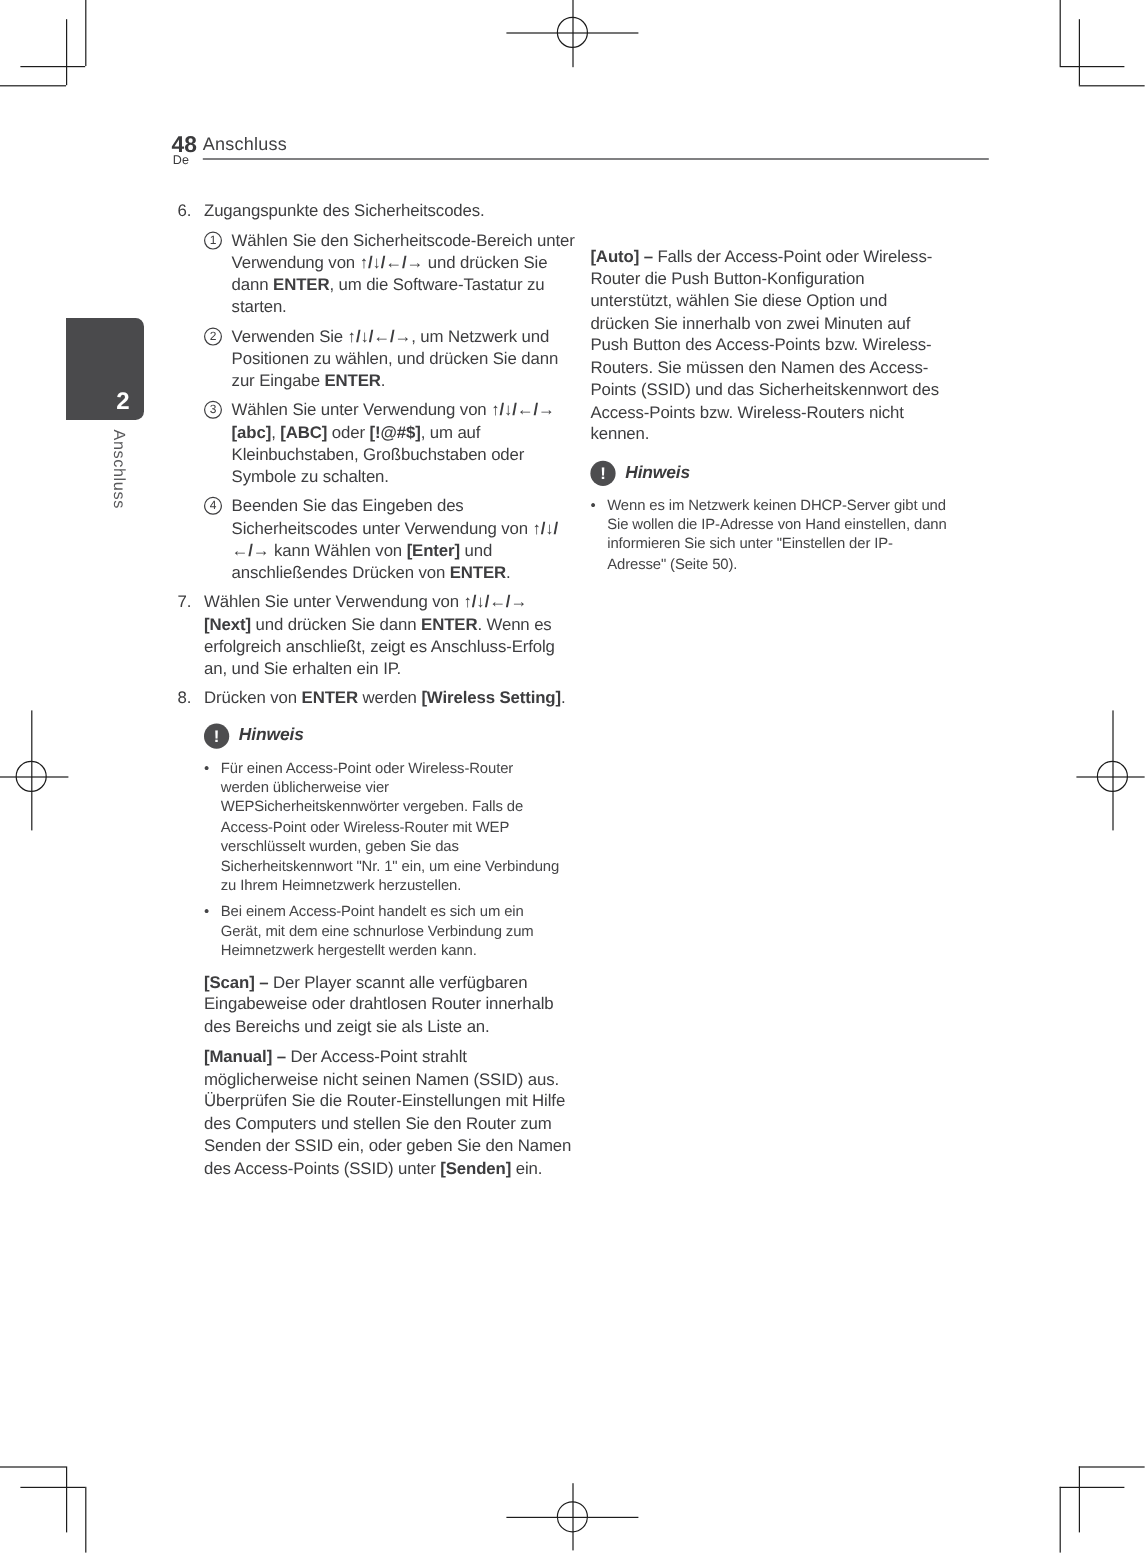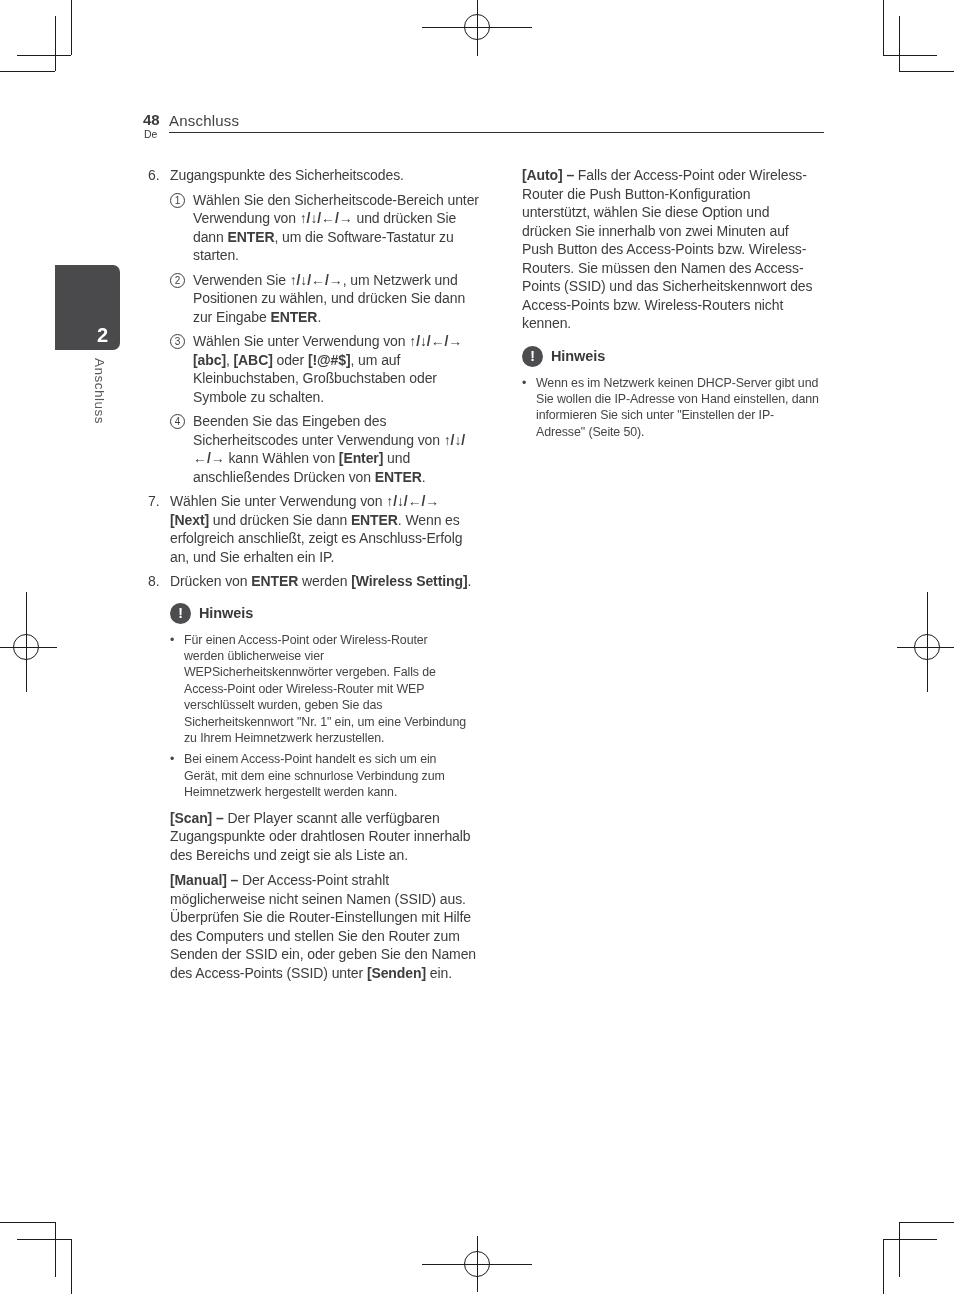--- a/index.html
+++ b/index.html
@@ -17,21 +17,21 @@
   .mark { position:absolute; background:#1c1c1c; }
   .mark.h { height:1px; }
   .mark.v { width:1px; }
   .regcircle {
     position:absolute; width:26px; height:26px;
     border:1px solid #1c1c1c; border-radius:50%;
     background:transparent;
   }
 
   
-  .pagenum { position:absolute; left:143px; top:111px; font-size:15px; font-weight:700; color:#3a3a3c; }
+  .pagenum { position:absolute; left:143px; top:111px; font-size:19px; font-weight:700; color:#3a3a3c; }
   .pagelang { position:absolute; left:144px; top:128px; font-size:10.5px; color:#3a3a3c; }
   .sectiontitle { position:absolute; left:169px; top:112px; font-size:15px; color:#414143; letter-spacing:0.2px; }
   .headrule { position:absolute; left:169px; top:132px; width:655px; height:1px; background:#2e2e30; }
 
   
   .chaptab {
     position:absolute; left:55px; top:265px; width:65px; height:85px;
     background:#4a4a4c; border-radius:0 7px 7px 0;
   }
   .chaptab .n {
@@ -40,21 +40,21 @@
   }
   .chaplabel {
     position:absolute; left:92px; top:358px; height:160px;
     writing-mode:vertical-rl; text-orientation:mixed;
     font-size:13.5px; color:#58585a; letter-spacing:0.5px;
   }
 
   
   .col { position:absolute; top:166px; font-size:14px; line-height:18.5px; letter-spacing:-0.1px; }
   .col-left  { left:148px; width:332px; }
-  .col-right { left:522px; width:296px; }
+  .col-right { left:492px; width:296px;margin-top:38px; }
 
   .li { display:flex; margin-bottom:6px; }
   .li .num { width:22px; flex:0 0 22px; }
   .li .litext { flex:1; }
 
   .sub { display:flex; margin-left:22px; margin-bottom:6px; }
   .sub .circ {
     flex:0 0 15px; width:15px; height:15px; margin-right:8px; margin-top:2px;
     border:1px solid #3d3d3f; border-radius:50%;
     font-size:10px; line-height:13px; text-align:center;
@@ -66,21 +66,21 @@
 
   .note { margin-top:12px; }
   .note.indent { margin-left:22px; }
   .note-h { display:flex; align-items:center; margin-bottom:8px; }
   .note-icon {
     width:21px; height:21px; border-radius:50%; background:#4d4d4f;
     color:#fff; font-weight:700; font-size:14px;
     display:flex; align-items:center; justify-content:center;
     margin-right:8px; flex:0 0 21px;
   }
-  .note-title { font-size:14.5px; font-weight:700; color:#3a3a3c; }
+  .note-title { font-size:14.5px; font-weight:700; color:#3a3a3c;font-style:italic; }
   .bullet { display:flex; font-size:12.4px; line-height:16.4px; margin-bottom:5px; color:#454547; width:298px; }
   .bullet .dot { flex:0 0 14px; width:14px; }
   .bullet .btext { flex:1; }
   .bullets { margin-bottom:4px; }
   .mb8 { margin-bottom:8px; }
 </style>
 </head>
 <body>
 
 <div>
@@ -185,21 +185,21 @@
         <span class="dot">•</span>
         <div class="btext"><span>Für einen Access-Point oder Wireless-Router werden üblicherweise vier WEPSicherheitskennwörter vergeben. Falls de Access-Point oder Wireless-Router mit WEP verschlüsselt wurden, geben Sie das Sicherheitskennwort "Nr. 1" ein, um eine Verbindung zu Ihrem Heimnetzwerk herzustellen.</span></div>
       </div>
       <div class="bullet mb8">
         <span class="dot">•</span>
         <div class="btext"><span>Bei einem Access-Point handelt es sich um ein Gerät, mit dem eine schnurlose Verbindung zum Heimnetzwerk hergestellt werden kann.</span></div>
       </div>
     </div>
   </div>
 
-  <div class="para"><span class="b">[Scan] –</span><span> Der Player scannt alle verfügbaren Zugangspunkte oder drahtlosen Router innerhalb des Bereichs und zeigt sie als Liste an.</span></div>
+  <div class="para"><span class="b">[Scan] –</span><span> Der Player scannt alle verfügbaren Eingabeweise oder drahtlosen Router innerhalb des Bereichs und zeigt sie als Liste an.</span></div>
   <div class="para"><span class="b">[Manual] –</span><span> Der Access-Point strahlt möglicherweise nicht seinen Namen (SSID) aus. Überprüfen Sie die Router-Einstellungen mit Hilfe des Computers und stellen Sie den Router zum Senden der SSID ein, oder geben Sie den Namen des Access-Points (SSID) unter </span><span class="b">[Senden]</span><span> ein.</span></div>
 </div>
 
 <div class="col col-right">
 
   <div class="para"><span class="b">[Auto] –</span><span> Falls der Access-Point oder Wireless-Router die Push Button-Konfiguration unterstützt, wählen Sie diese Option und drücken Sie innerhalb von zwei Minuten auf Push Button des Access-Points bzw. Wireless-Routers. Sie müssen den Namen des Access-Points (SSID) und das Sicherheitskennwort des Access-Points bzw. Wireless-Routers nicht kennen.</span></div>
 
   <div class="note">
     <div class="note-h">
       <span class="note-icon">

